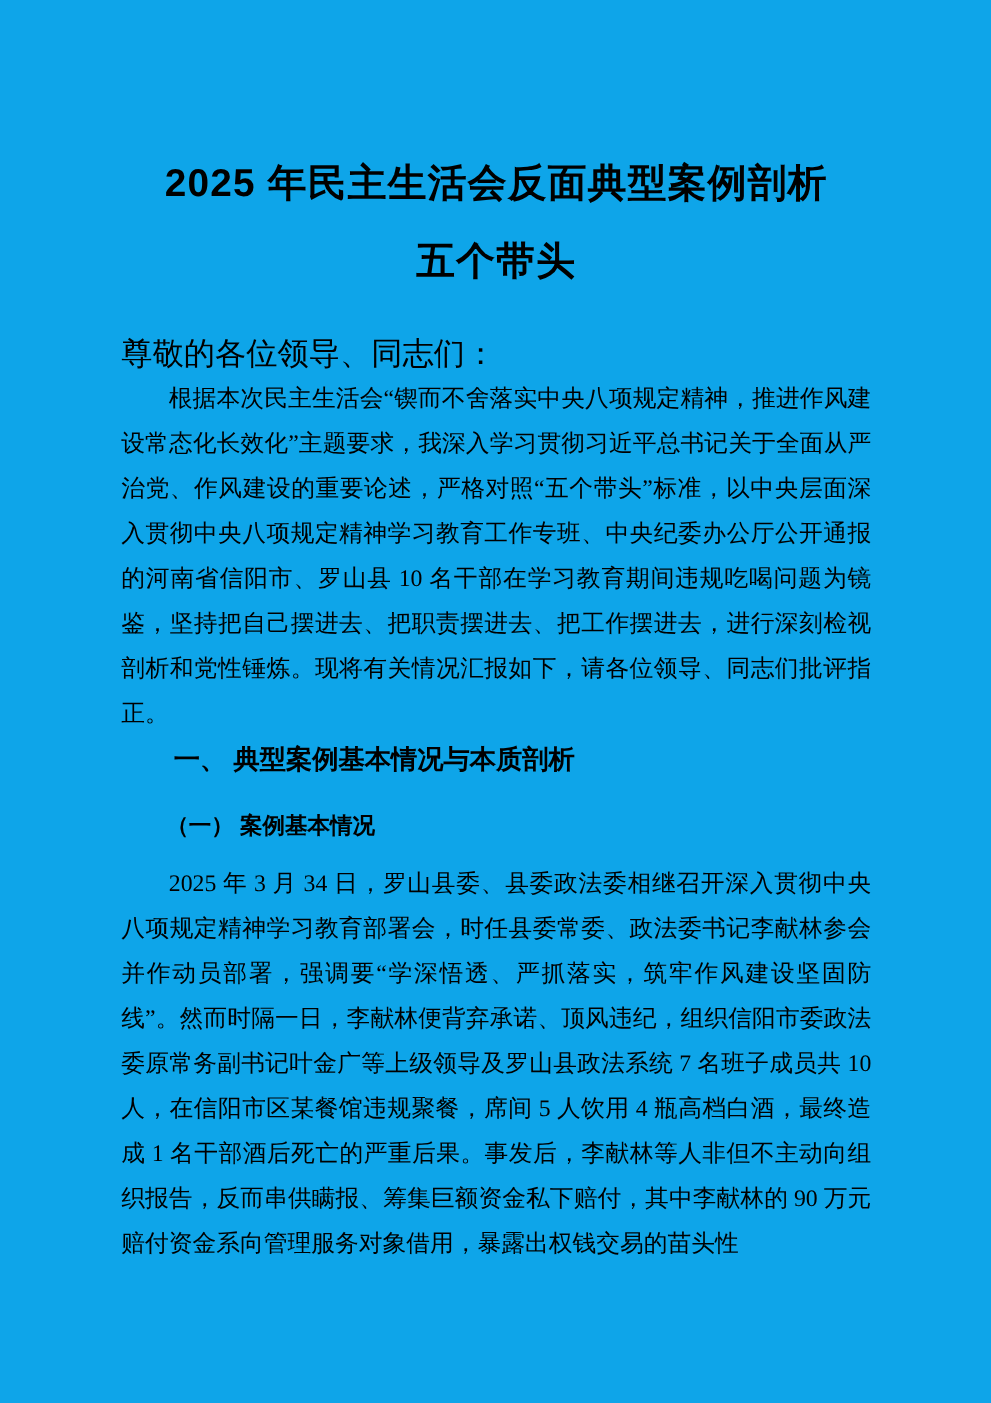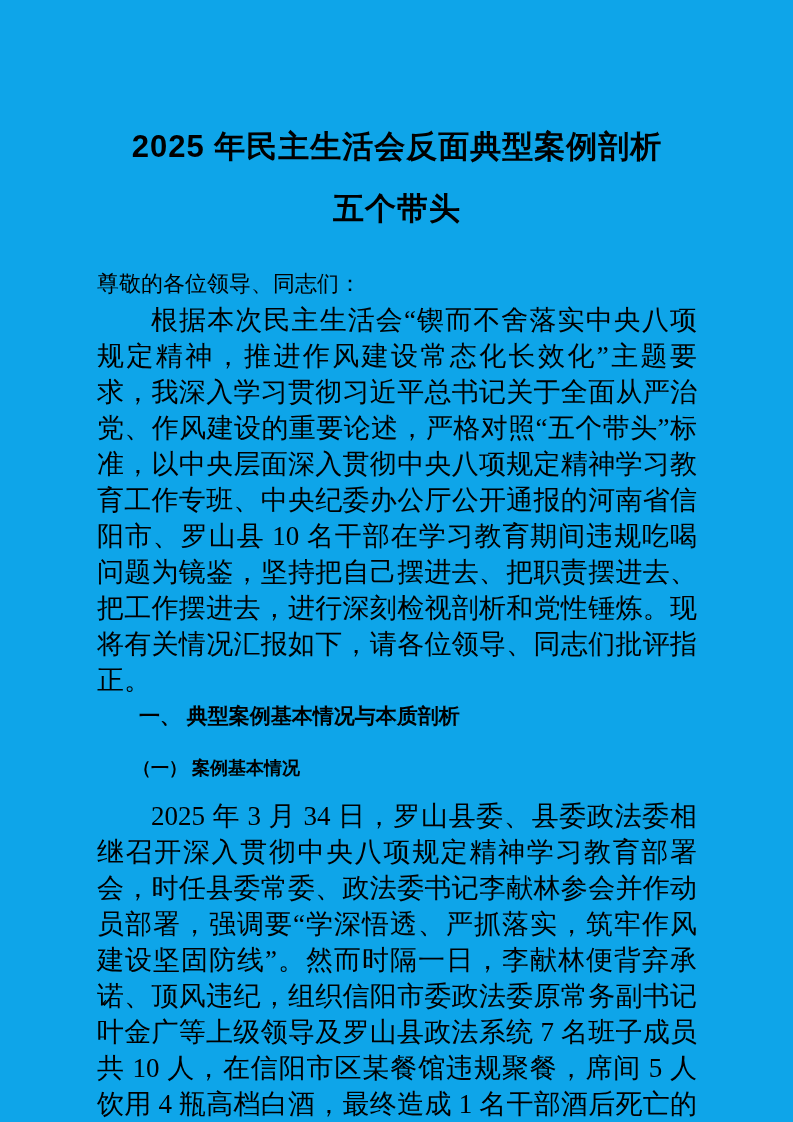--- a/index.html
+++ b/index.html
@@ -23,27 +23,27 @@
     font-family: "Liberation Sans", "DejaVu Sans", sans-serif;
     font-weight: 700;
     font-size: 31px;
     line-height: 62px;
     text-align: center;
     letter-spacing: 1px;
   }
   .title-line { display: block; }
   .greeting {
     margin: 0;
-    font-size: 22px;
+    font-size: 25px;
     line-height: 36px;
     text-align: justify;
   }
   .para {
     margin: 0;
-    font-size: 27px;
+    font-size: 19px;
     line-height: 36px;
     text-align: justify;
     text-indent: 2em;
     font-family: Liberation Serif, serif;
   }
   .heading-1 {
     margin: 0 0 16px 0;
     font-family: "Liberation Sans", "DejaVu Sans", sans-serif;
     font-weight: 700;
     font-size: 21px;

